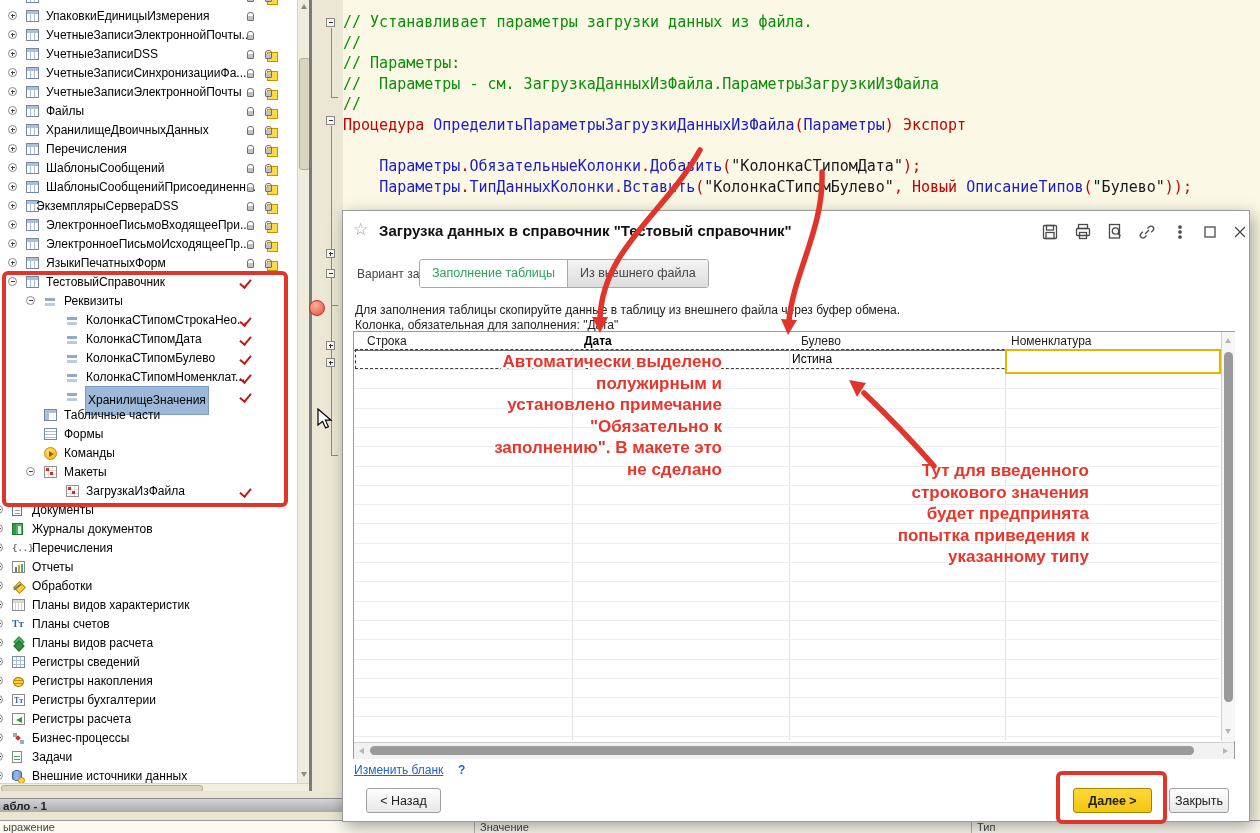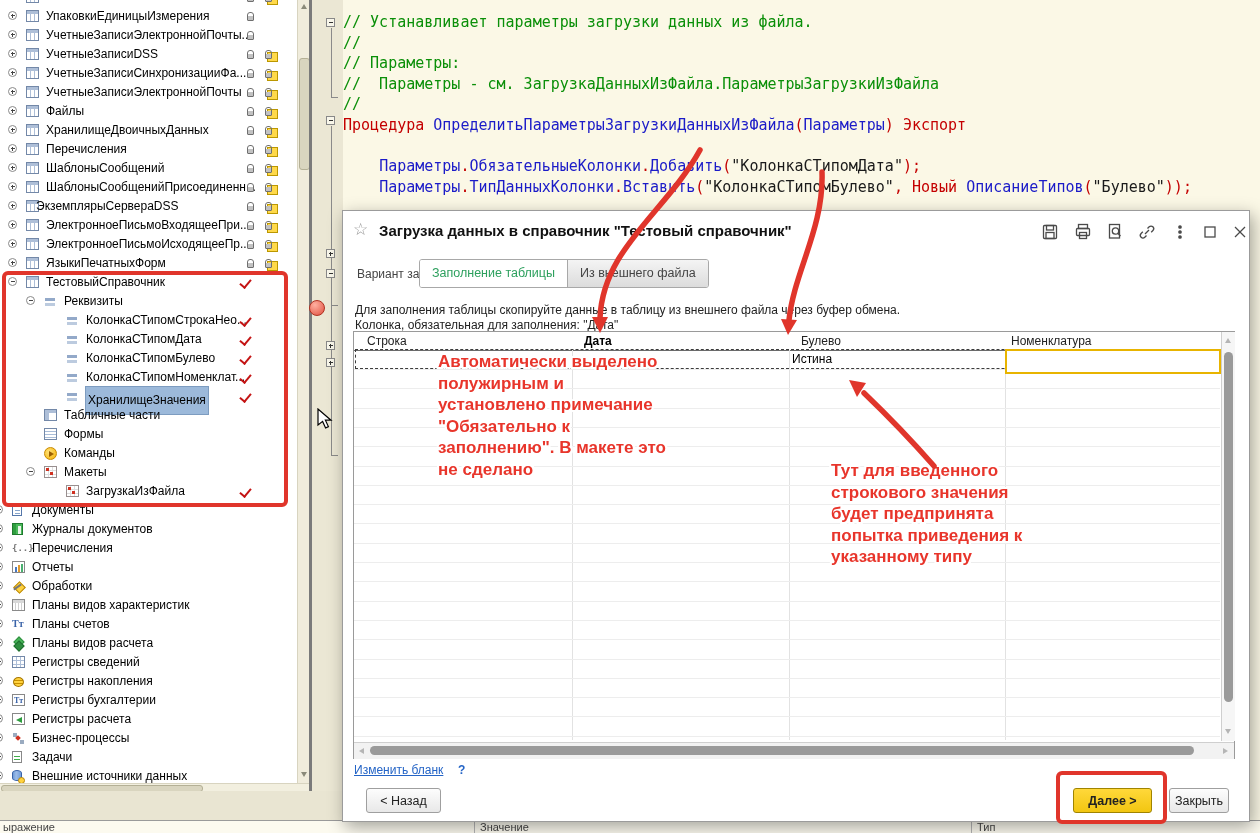--- a/index.html
+++ b/index.html
@@ -115,21 +115,21 @@
   .tri{position:absolute;width:0;height:0}
 
   #edit-link{left:11px;top:552px;font-size:12px;color:#2464c6;text-decoration:underline}
   #help-link{left:115px;top:552px;font-size:12px;color:#2464c6;font-weight:bold}
   .btn{position:absolute;height:25px;border:1px solid #9f9f9f;border-radius:3px;background:linear-gradient(#fdfdfd,#e8e8e8);
        font-size:12.5px;color:#222;text-align:center;line-height:24px;box-sizing:border-box}
   #next-button{font-weight:bold;border-color:#a08400}
 
   
   .redbox{position:absolute;border:4px solid #e0352b;border-radius:6px;box-sizing:border-box}
-  .note{position:absolute;font:bold 17px/21.5px "Liberation Sans",sans-serif;color:#e8352b;text-align:left;white-space:pre-line;
+  .note{position:absolute;font:bold 17px/21.5px "Liberation Sans",sans-serif;color:#e8352b;text-align:right;white-space:pre-line;
      text-shadow:-2px -2px 0 #fff,2px -2px 0 #fff,-2px 2px 0 #fff,2px 2px 0 #fff,-2px 0 0 #fff,2px 0 0 #fff,0 -2px 0 #fff,0 2px 0 #fff}
   #overlay-svg{left:0;top:0;pointer-events:none}
 </style>
 </head>
 <body>
 
 <div id="root">
 
   <div class="abs" id="code-area"><div class="codeline" style="top: 0px;"><span class="tk-c">// Устанавливает параметры загрузки данных из файла.</span></div><div class="codeline" style="top: 20.6px;"><span class="tk-c">//</span></div><div class="codeline" style="top: 41.2px;"><span class="tk-c">// Параметры:</span></div><div class="codeline" style="top: 61.8px;"><span class="tk-c">//  Параметры - см. ЗагрузкаДанныхИзФайла.ПараметрыЗагрузкиИзФайла</span></div><div class="codeline" style="top: 82.4px;"><span class="tk-c">//</span></div><div class="codeline" style="top: 103px;"><span class="tk-k">Процедура </span><span class="tk-i">ОпределитьПараметрыЗагрузкиДанныхИзФайла</span><span class="tk-p">(</span><span class="tk-i">Параметры</span><span class="tk-p">) </span><span class="tk-k">Экспорт</span></div><div class="codeline" style="top: 123.6px;"></div><div class="codeline" style="top: 144.2px;"><span class="tk-n">    </span><span class="tk-i">Параметры</span><span class="tk-p">.</span><span class="tk-i">ОбязательныеКолонки</span><span class="tk-p">.</span><span class="tk-i">Добавить</span><span class="tk-p">(</span><span class="tk-s">"КолонкаСТипомДата"</span><span class="tk-p">);</span></div><div class="codeline" style="top: 164.8px;"><span class="tk-n">    </span><span class="tk-i">Параметры</span><span class="tk-p">.</span><span class="tk-i">ТипДанныхКолонки</span><span class="tk-p">.</span><span class="tk-i">Вставить</span><span class="tk-p">(</span><span class="tk-s">"КолонкаСТипомБулево"</span><span class="tk-p">, </span><span class="tk-k">Новый </span><span class="tk-i">ОписаниеТипов</span><span class="tk-p">(</span><span class="tk-s">"Булево"</span><span class="tk-p">));</span></div></div>
 
@@ -389,20 +389,21 @@
     <div class="fline" style="left:19px;top:305px;width:7px;height:1px"></div>
     <div class="fline" style="left:19px;top:455px;width:7px;height:1px"></div>
     <div class="fold fold-plus" style="left:14px;top:249px"></div>
     <div class="fold" style="left:14px;top:269px"></div>
     <div class="fold fold-plus" style="left:14px;top:341px"></div>
     <div class="fold fold-plus" style="left:14px;top:358px"></div>
   </div>
   <div class="abs" id="breakpoint"></div>
 
   <div class="abs" id="bottom-left-fill"></div>
+  <div class="abs" id="tablo-bar">абло - 1</div>
   <div class="abs" id="status-row">
     <span class="abs" style="left:3px">ыражение</span>
     <div class="status-sep" style="left:474px"></div>
     <span class="abs" style="left:480px">Значение</span>
     <div class="status-sep" style="left:971px"></div>
     <span class="abs" style="left:977px">Тип</span>
   </div>
 
   <div class="abs" id="dialog">
     <span class="abs" id="dlg-star">☆</span>

